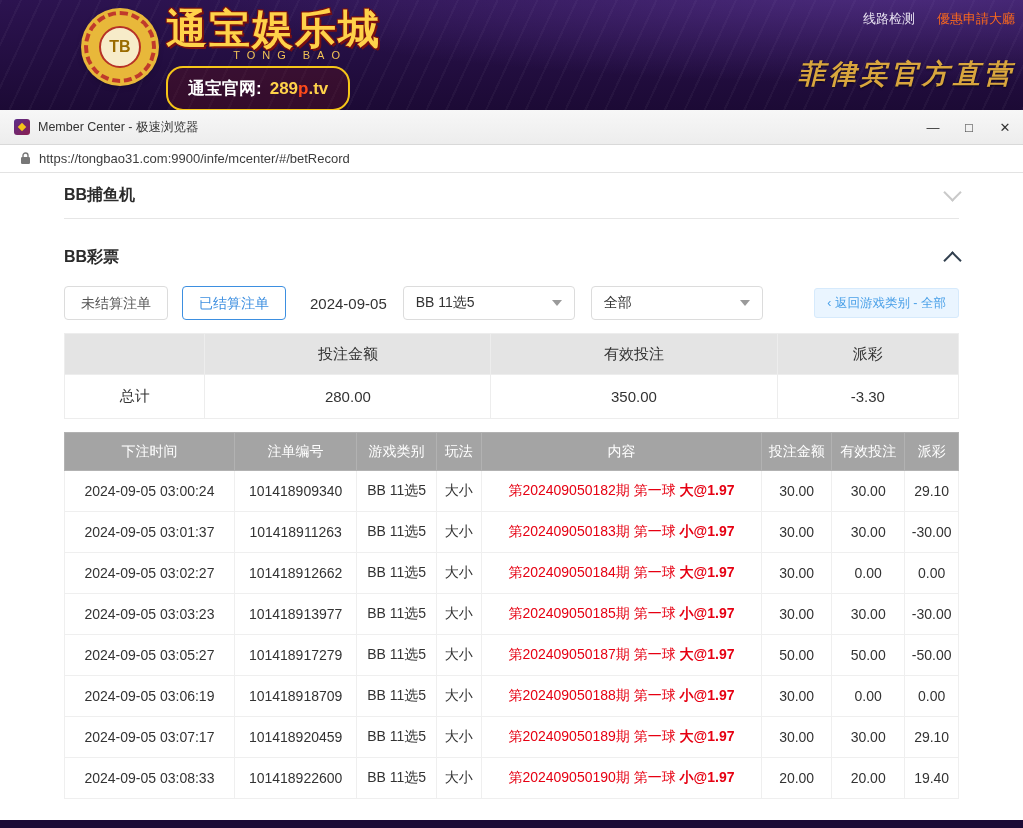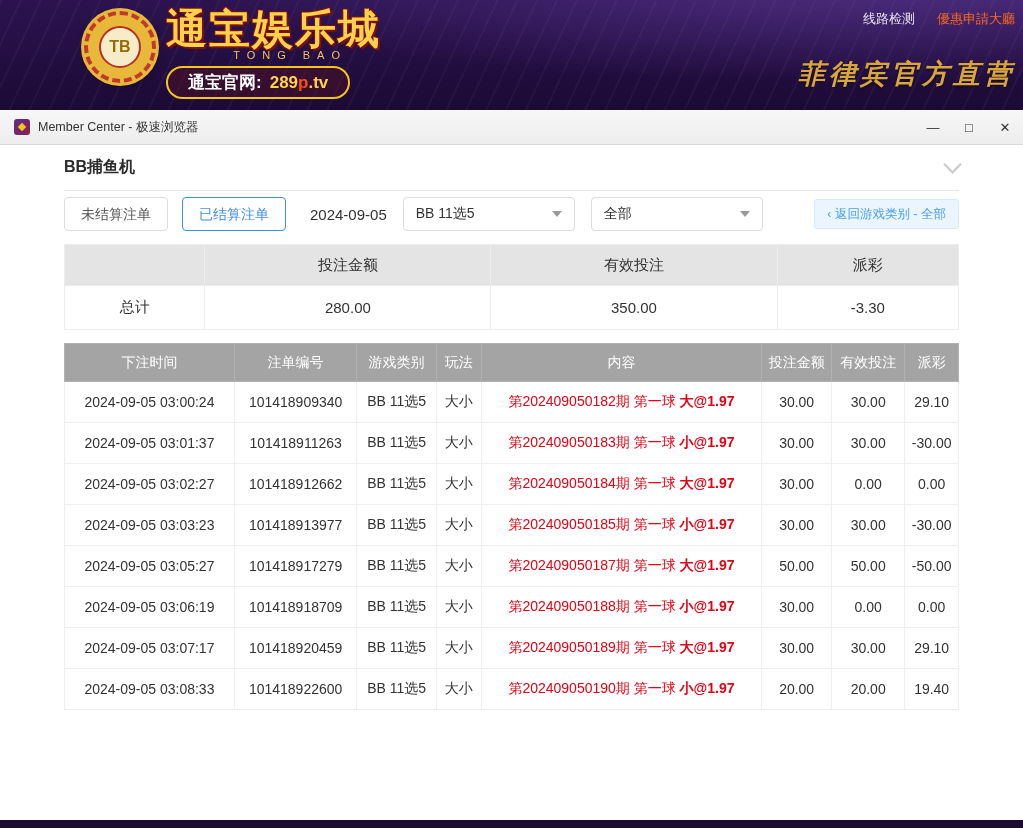--- a/index.html
+++ b/index.html
@@ -21,21 +21,21 @@
     border:4px dashed #c03a2b;box-shadow:0 0 0 3px #e8b83a,0 2px 6px rgba(0,0,0,.55);
     display:flex;align-items:center;justify-content:center;margin-top:4px;}
   .chip-core{width:38px;height:38px;border-radius:50%;background:#f7ecc9;border:2px solid #b73226;
     color:#9a6b00;font-weight:bold;font-size:16px;display:flex;align-items:center;justify-content:center;}
   .logo-text{margin-left:10px;}
   .logo-title{font-size:41px;font-weight:bold;color:#ffd24a;line-height:44px;letter-spacing:2px;
     font-family:"Liberation Serif","DejaVu Serif",serif;
     text-shadow:2px 2px 0 #7a1010,-1px -1px 0 #7a1010,1px -1px 0 #7a1010,-1px 1px 0 #7a1010;}
   .logo-sub{font-size:11px;color:#f3c356;letter-spacing:7px;text-align:right;padding-right:34px;margin-top:-2px;}
   .official-pill{display:inline-flex;margin-top:5px;border:2px solid #f5c518;border-radius:17px;
-    padding:3px 20px;background:rgba(110,20,20,.30);font-size:17px;font-weight:bold;color:#fff;align-items:center;text-align:right;}
+    padding:9px 20px;background:rgba(110,20,20,.30);font-size:17px;font-weight:bold;color:#fff;align-items:center;text-align:right;}
   .official-pill .num{color:#ffd24a;margin-left:8px;}
   .official-pill .p{color:#ff4a1a;}
   .official-pill .tv{color:#ffd24a;}
   .banner-links{position:absolute;top:10px;right:8px;font-size:13px;margin-left:11px;}
   .banner-links a{cursor:pointer;text-decoration:none;}
   .link-line{color:#e9e3f2;margin-right:22px;}
   .link-promo{color:#ff6a1a;}
   .slogan{position:absolute;right:8px;top:56px;font-size:27px;font-weight:bold;font-style:italic;
     letter-spacing:4px;color:#d9a63e;font-family:"Liberation Serif","DejaVu Serif",serif;
     text-shadow:0 1px 2px rgba(0,0,0,.6);}
@@ -122,28 +122,41 @@
 <div class="window">
   <div class="titlebar">
     <span class="tab-icon"></span>
     <span class="win-title">Member Center - 极速浏览器</span>
     <div class="win-controls">
       <span class="win-btn">—</span>
       <span class="win-btn">□</span>
       <span class="win-btn">✕</span>
     </div>
   </div>
+  <div class="addressbar">
+    <span class="lock-icon">
+      <svg width="11" height="13" viewBox="0 0 11 13">
+          <rect x="1" y="5" width="9" height="7" rx="1.2" fill="#777"></rect>
+          <path d="M3 5 V3.5 a2.5 2.5 0 0 1 5 0 V5" fill="none" stroke="#777" stroke-width="1.4"></path>
+        </svg>
+    </span>
+    <span class="url-text">https://tongbao31.com:9900/infe/mcenter/#/betRecord</span>
+  </div>
 
   <div class="content">
 
     <div class="section-header bordered">
       <span class="section-title">BB捕鱼机</span>
       <span class="chev down"></span>
     </div>
 
+    <div class="section-header expanded">
+      <span class="section-title">BB彩票</span>
+      <span class="chev up"></span>
+    </div>
 
     <div class="filter-row">
       <button class="btn">未结算注单</button>
       <button class="btn active">已结算注单</button>
       <span class="filter-date">2024-09-05</span>
       <div class="select">
         <span>BB 11选5</span>
         <span class="arrow"></span>
       </div>
       <div class="select">

